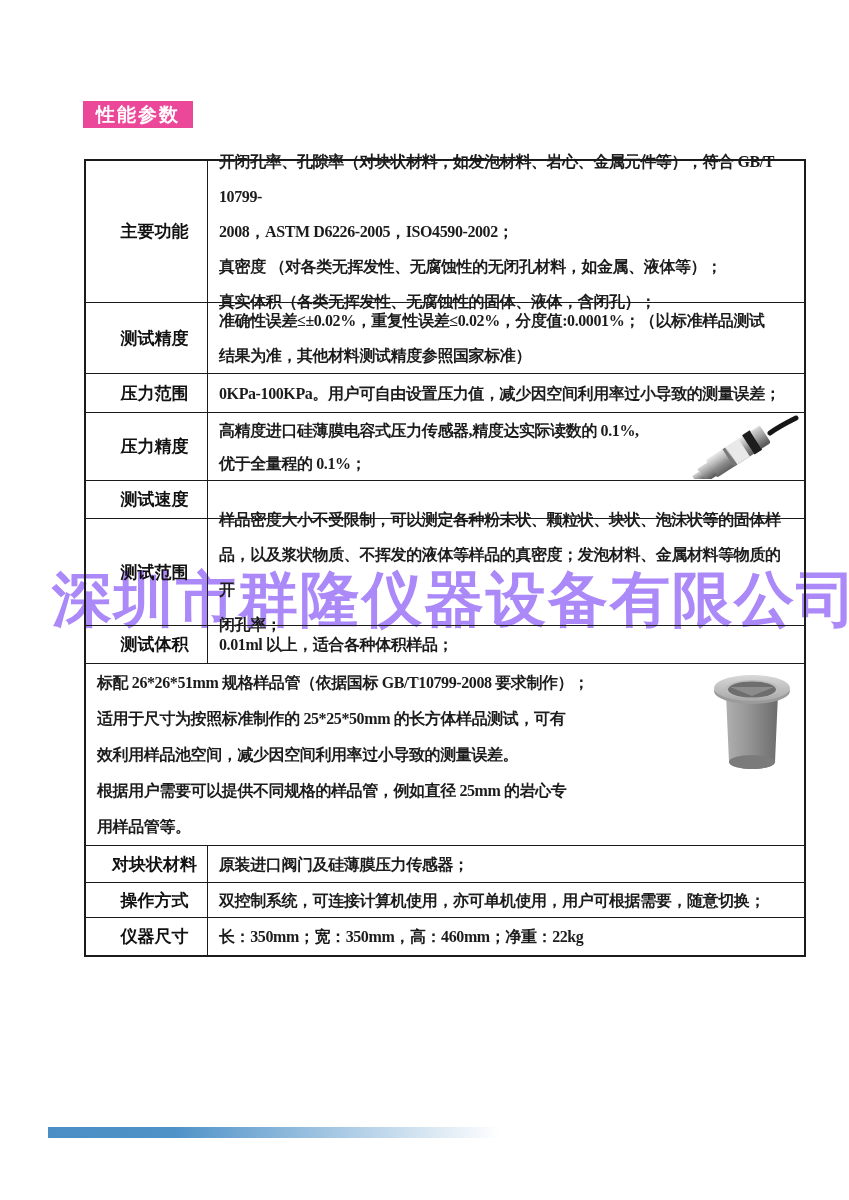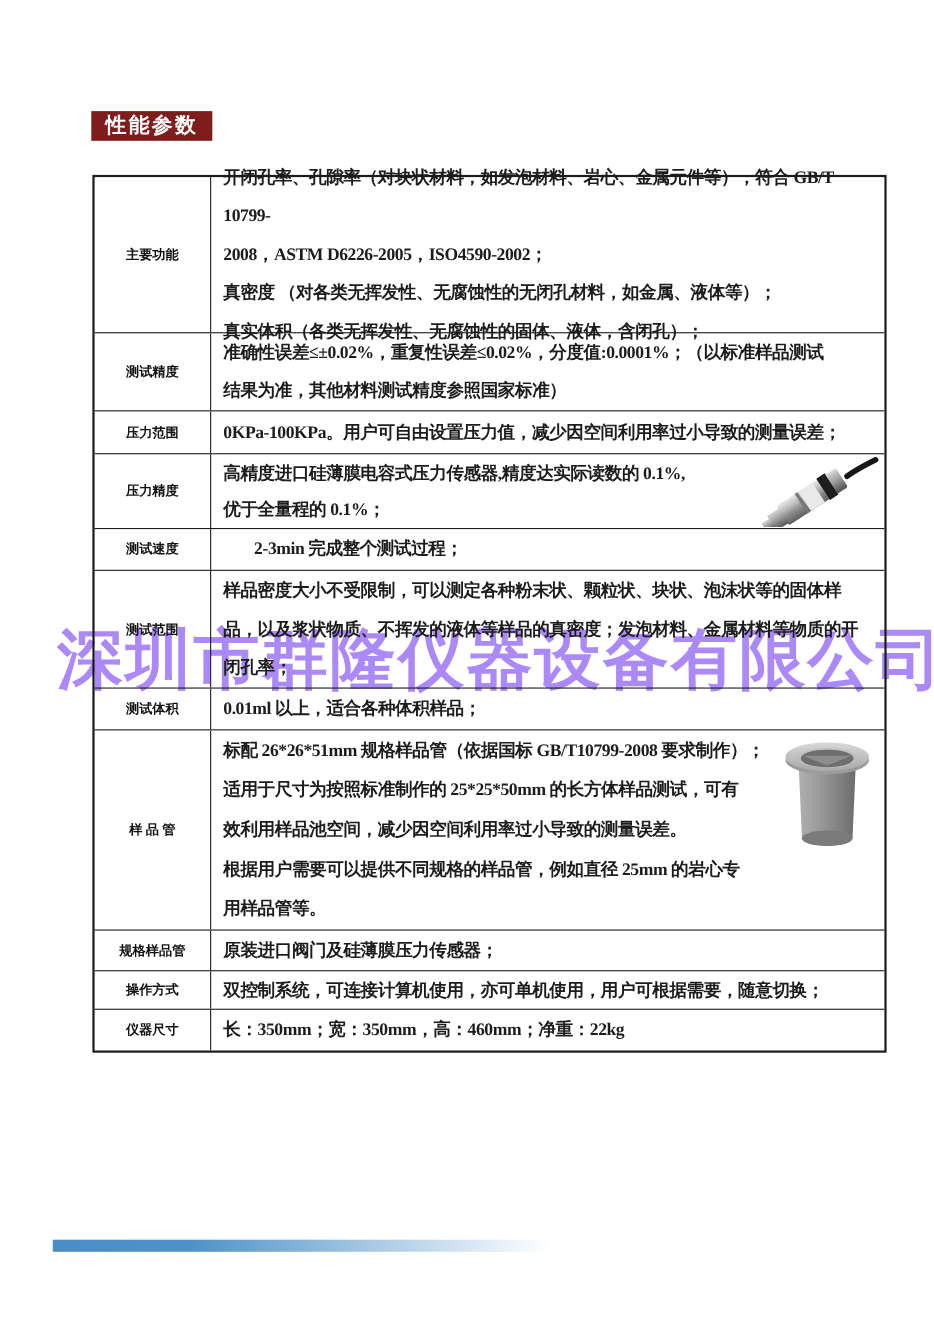--- a/index.html
+++ b/index.html
@@ -7,21 +7,21 @@
   .page {
     position:relative;
     width:849px; height:1200px;
     background:#ffffff;
     overflow:hidden;
     font-family:"Liberation Serif","DejaVu Serif",serif;
     color:#1a1a1a;
   }
   .badge {
     position:absolute; left:83px; top:101px;
-    background:#7f1d1d; color:#ffffff;
+    background:#ec4899; color:#ffffff;
     font-family:"Liberation Sans","DejaVu Sans",sans-serif;
     font-weight:bold; font-size:19px; line-height:27px;
     letter-spacing:2px; padding:0 13px; height:27px;
   }
   .watermark {
     position:absolute; left:52px; top:568px;
     width:760px;
     font-family:"Liberation Sans","DejaVu Sans",sans-serif;
     font-weight:700; font-size:60px; line-height:64px;
     color:#8b5cf6; opacity:0.72;
@@ -32,22 +32,22 @@
     position:absolute; left:84px; top:159px; width:722px;
     border:2px solid #1b1b1b;
     background:transparent;
   }
   .row { display:flex; border-bottom:1px solid #1b1b1b; background:transparent; }
   .row:last-child { border-bottom:none; }
   .label-cell {
     width:106px; min-width:106px;
     border-right:1px solid #1b1b1b;
     display:flex; align-items:center; justify-content:center;
-    font-weight:bold; font-size:12px; color:#111;
-    text-align:center; white-space:pre;
+    font-weight:bold; font-size:17px; color:#111;
+    text-align:center; white-space:pre;margin-left:16px;
   }
   .content-cell {
     flex:1; position:relative;
     display:flex; align-items:center;
     padding:0 8px 0 11px;
     font-size:16px; letter-spacing:-0.4px;
     color:#1c1c1c;
     font-weight:bold;
   }
   .content-cell .txt { white-space:pre-line; line-height:35px; width:100%; }
@@ -129,43 +129,39 @@
             <rect x="12" y="29" width="13" height="16" fill="url(#steel2)"></rect>
             <rect x="4" y="32" width="9" height="10" fill="url(#steel2)"></rect>
             <rect x="77" y="27" width="11" height="19" fill="url(#steel2)"></rect>
           </g>
         </svg>
       </div>
     </div>
 
     <div class="row h-r5">
       <div class="label-cell">测试速度</div>
-      <div class="content-cell">
-          <div class="txt">2-3min 完成整个测试过程；</div>
-        </div>
     </div>
 
     <div class="row h-r6">
       <div class="label-cell">测试范围</div>
       <div class="content-cell">
           <div class="txt">样品密度大小不受限制，可以测定各种粉末状、颗粒状、块状、泡沫状等的固体样
 品，以及浆状物质、不挥发的液体等样品的真密度；发泡材料、金属材料等物质的开
 闭孔率；</div>
         </div>
     </div>
 
     <div class="row h-r7">
       <div class="label-cell">测试体积</div>
       <div class="content-cell">
           <div class="txt">0.01ml 以上，适合各种体积样品；</div>
         </div>
     </div>
 
     <div class="row h-r8">
-      <div class="label-cell">样 品 管</div>
       <div class="content-cell">
         <div class="txt">标配 26*26*51mm 规格样品管（依据国标 GB/T10799-2008 要求制作）；
 适用于尺寸为按照标准制作的 25*25*50mm 的长方体样品测试，可有
 效利用样品池空间，减少因空间利用率过小导致的测量误差。
 根据用户需要可以提供不同规格的样品管，例如直径 25mm 的岩心专
 用样品管等。</div>
         <svg class="tube-img" viewBox="0 0 80 100">
           <defs>
             <linearGradient id="cupbody" x1="0" y1="0" x2="1" y2="0">
               <stop offset="0" stop-color="#b0b0b0"></stop>
@@ -183,21 +179,21 @@
           <ellipse cx="40" cy="14" rx="38" ry="13" fill="url(#cuprim)"></ellipse>
           <ellipse cx="40" cy="15" rx="27" ry="9" fill="#bdbdbd"></ellipse>
           <ellipse cx="40" cy="15.5" rx="24" ry="8" fill="#6e6e6e"></ellipse>
           <path d="M18 13 L62 13 L40 22 Z" fill="#8f8f8f" opacity="0.9"></path>
         </svg>
       </div>
     </div>
 
 
     <div class="row h-r10">
-      <div class="label-cell">规格样品管</div>
+      <div class="label-cell">对块状材料</div>
       <div class="content-cell">
           <div class="txt">原装进口阀门及硅薄膜压力传感器；</div>
         </div>
     </div>
 
     <div class="row h-r11">
       <div class="label-cell">操作方式</div>
       <div class="content-cell">
           <div class="txt">双控制系统，可连接计算机使用，亦可单机使用，用户可根据需要，随意切换；</div>
         </div>

